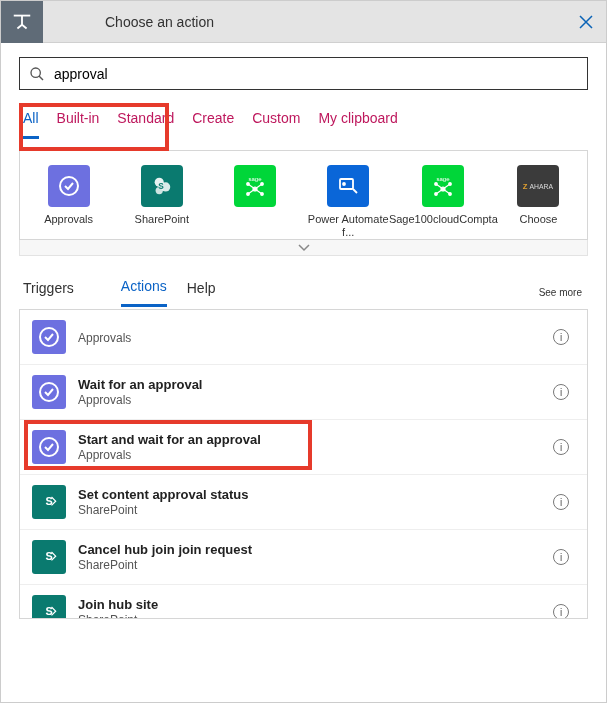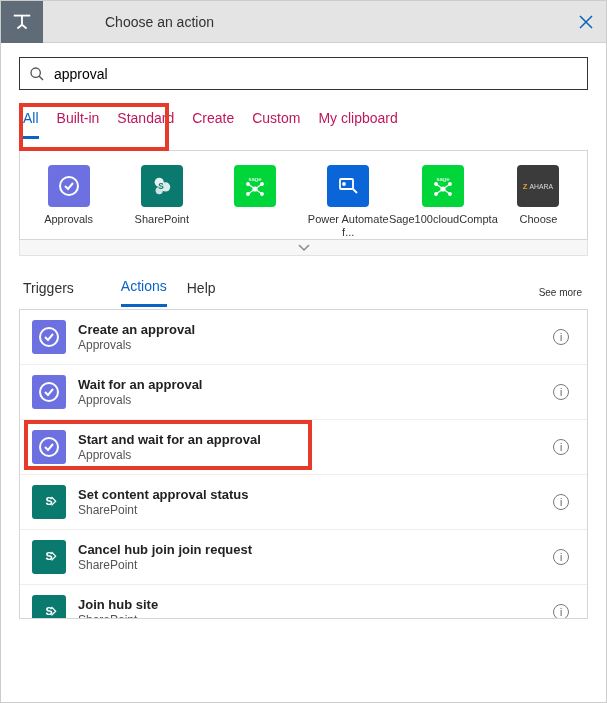--- a/index.html
+++ b/index.html
@@ -180,21 +180,20 @@
     <div class="list-panel">
       <div class="list-scroll" id="actionList">
           <div class="action-item">
             <div class="act-icon bg-approvals">
               <svg width="24" height="24" viewBox="0 0 24 24" fill="none" stroke="#fff" stroke-width="2">
                 <circle cx="12" cy="12" r="9"></circle>
                 <path d="M8 12 l3 3 l5 -6"></path>
               </svg>
             </div>
             <div class="act-text">
-              <div class="act-title">Create an approval</div>
               <div class="act-sub">Approvals</div>
             </div>
             <div class="info-icon">i</div>
           </div>
           <div class="action-item">
             <div class="act-icon bg-approvals">
               <svg width="24" height="24" viewBox="0 0 24 24" fill="none" stroke="#fff" stroke-width="2">
                 <circle cx="12" cy="12" r="9"></circle>
                 <path d="M8 12 l3 3 l5 -6"></path>
               </svg>

